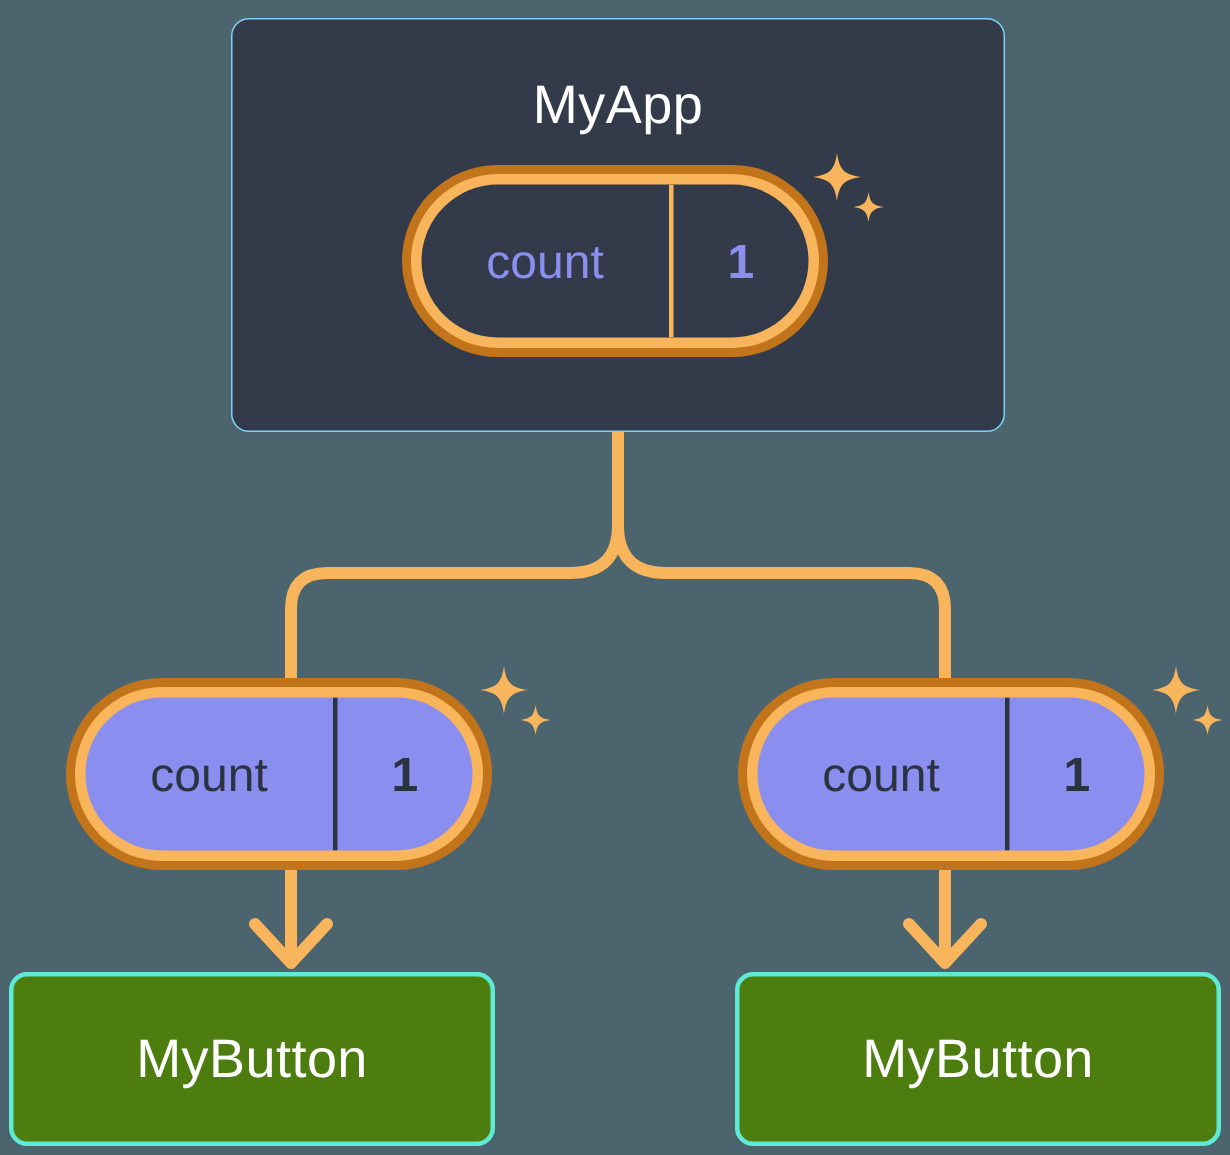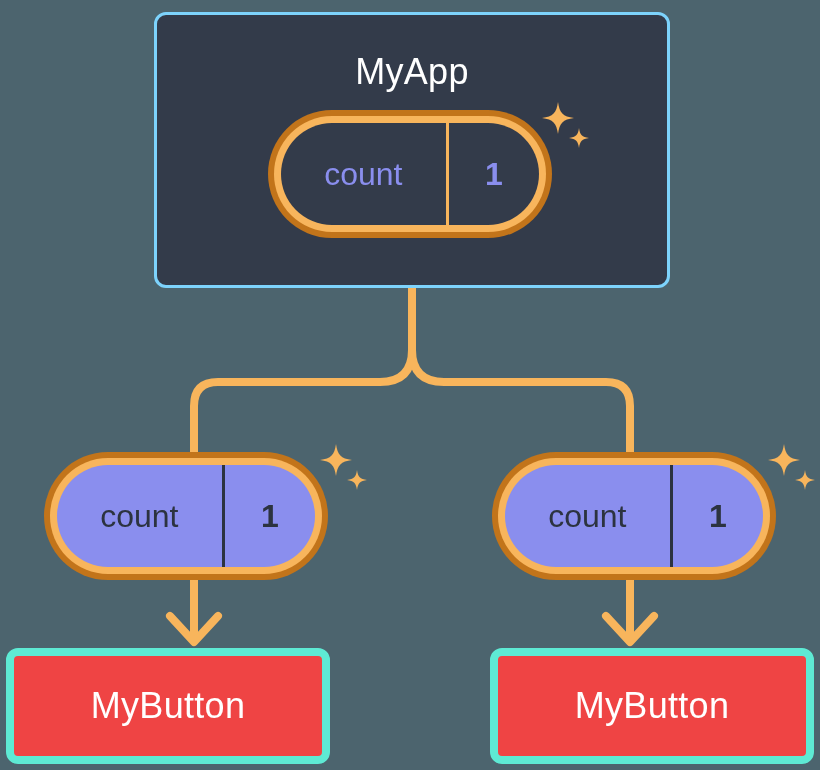--- a/index.html
+++ b/index.html
@@ -22,21 +22,21 @@
     left: 0; top: 0;
     width: 820px; height: 770px;
     pointer-events: none;
   }
 
   
   .card {
     position: absolute;
     box-sizing: border-box;
     background: #333b4a;
-    border: 3px solid #7dd3fc;
+    border: 1px solid #7dd3fc;
     border-radius: 12px;
   }
   #card-myapp {
     left: 154px;
     top: 12px;
     width: 516px;
     height: 276px;
   }
   .card-title {
     position: absolute;
@@ -47,22 +47,22 @@
     color: #ffffff;
     font-size: 36px;
     font-weight: 400;
     letter-spacing: .3px;
   }
 
   
   .leaf-box {
     position: absolute;
     box-sizing: border-box;
-    background: #ef4444;
-    border: 8px solid #5eead4;
+    background: #4d7c0f;
+    border: 3px solid #5eead4;
     border-radius: 12px;
     display: flex;
     align-items: center;
     justify-content: center;
   }
   .leaf-label {
     color: #ffffff;
     font-size: 36px;
     font-weight: 400;
     letter-spacing: .3px;

